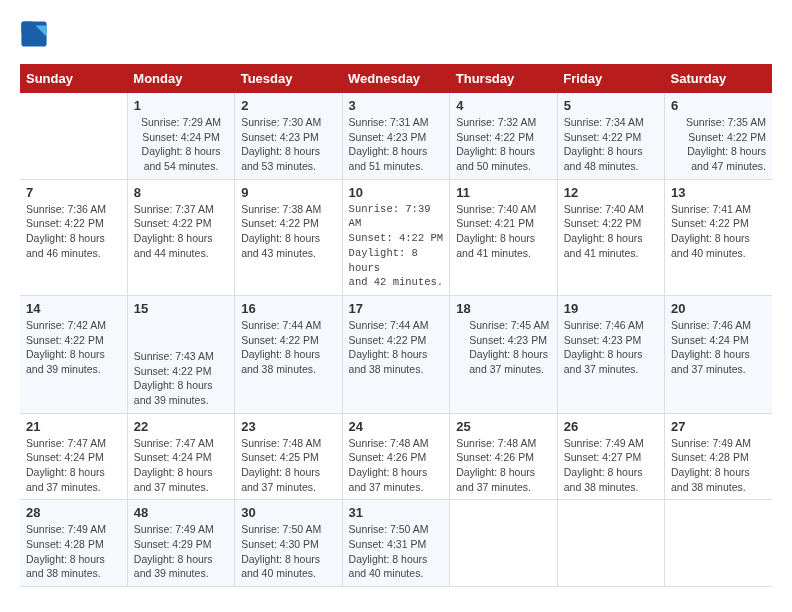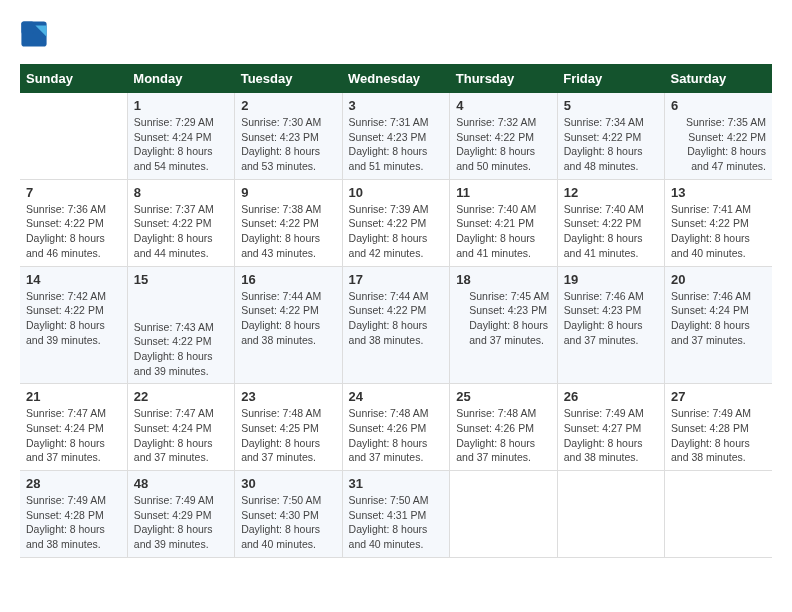--- a/index.html
+++ b/index.html
@@ -46,21 +46,21 @@
     .location {
       font-size: 15px;
       color: #555;
     }
     table {
       width: 100%;
       border-collapse: collapse;
       font-size: 11px;
     }
     thead tr {
-      background-color: #14532d;
+      background-color: #b91c1c;
       color: #fff;
     }
     thead th {
       padding: 7px 6px;
       text-align: left;
       font-size: 13px;
       font-weight: bold;
     }
     tbody tr {
       border-bottom: 1px solid #ddd;
@@ -123,21 +123,21 @@
         <th>Thursday</th>
         <th>Friday</th>
         <th>Saturday</th>
       </tr>
   </thead>
   <tbody id="calendar-body">
   <tr>
         <td class="empty-cell"></td>
         <td>
           <div class="day-number">1</div>
-          <div class="day-info" style="white-space: pre-line;">Sunrise: 7:29 AM
+          <div class="day-info" style="white-space: pre-line; text-align: center;">Sunrise: 7:29 AM
 Sunset: 4:24 PM
 Daylight: 8 hours
 and 54 minutes.</div>
         </td>
         <td>
           <div class="day-number">2</div>
           <div class="day-info" style="white-space: pre-line;">Sunrise: 7:30 AM
 Sunset: 4:23 PM
 Daylight: 8 hours
 and 53 minutes.</div>
@@ -188,21 +188,21 @@
         </td>
         <td>
           <div class="day-number">9</div>
           <div class="day-info" style="white-space: pre-line;">Sunrise: 7:38 AM
 Sunset: 4:22 PM
 Daylight: 8 hours
 and 43 minutes.</div>
         </td>
         <td>
           <div class="day-number">10</div>
-          <div class="day-info" style="white-space: pre-line;">Sunrise: 7:39 AM
+          <div class="day-info" style="white-space: pre-line; font-family: Liberation Mono, monospace;">Sunrise: 7:39 AM
 Sunset: 4:22 PM
 Daylight: 8 hours
 and 42 minutes.</div>
         </td>
         <td>
           <div class="day-number">11</div>
           <div class="day-info" style="white-space: pre-line;">Sunrise: 7:40 AM
 Sunset: 4:21 PM
 Daylight: 8 hours
 and 41 minutes.</div>

